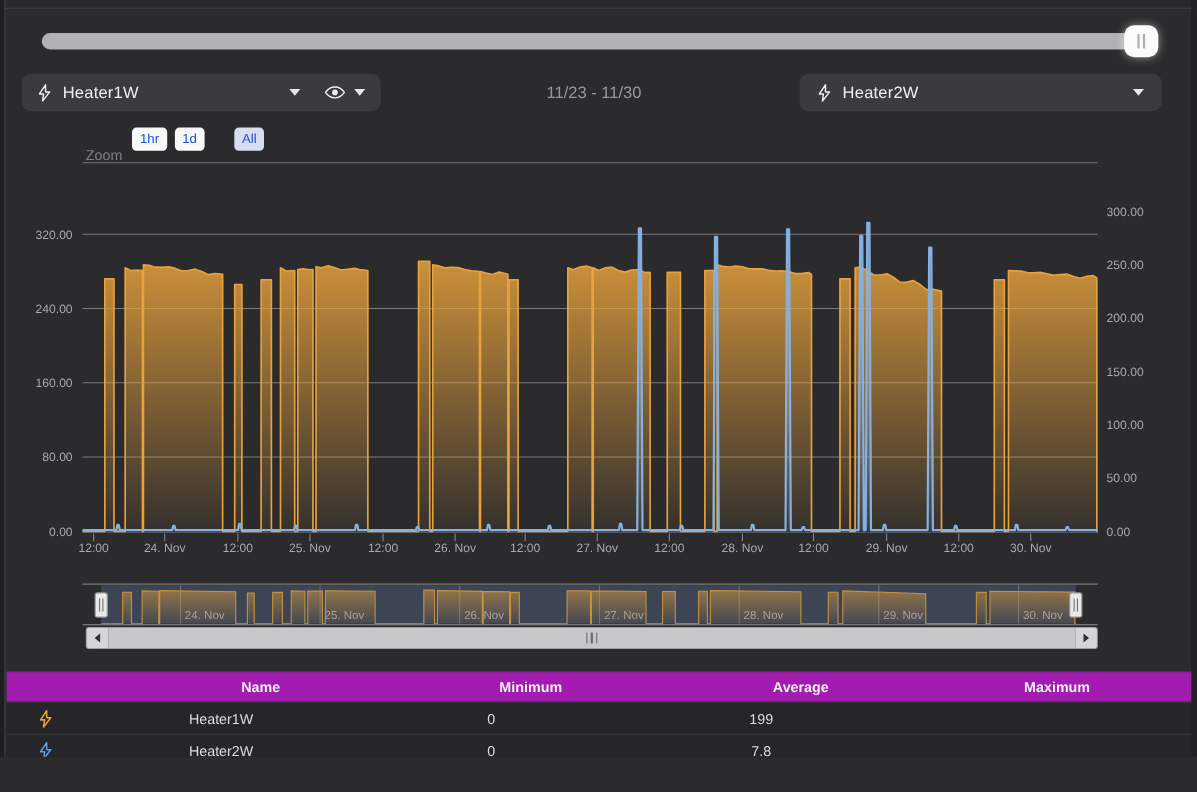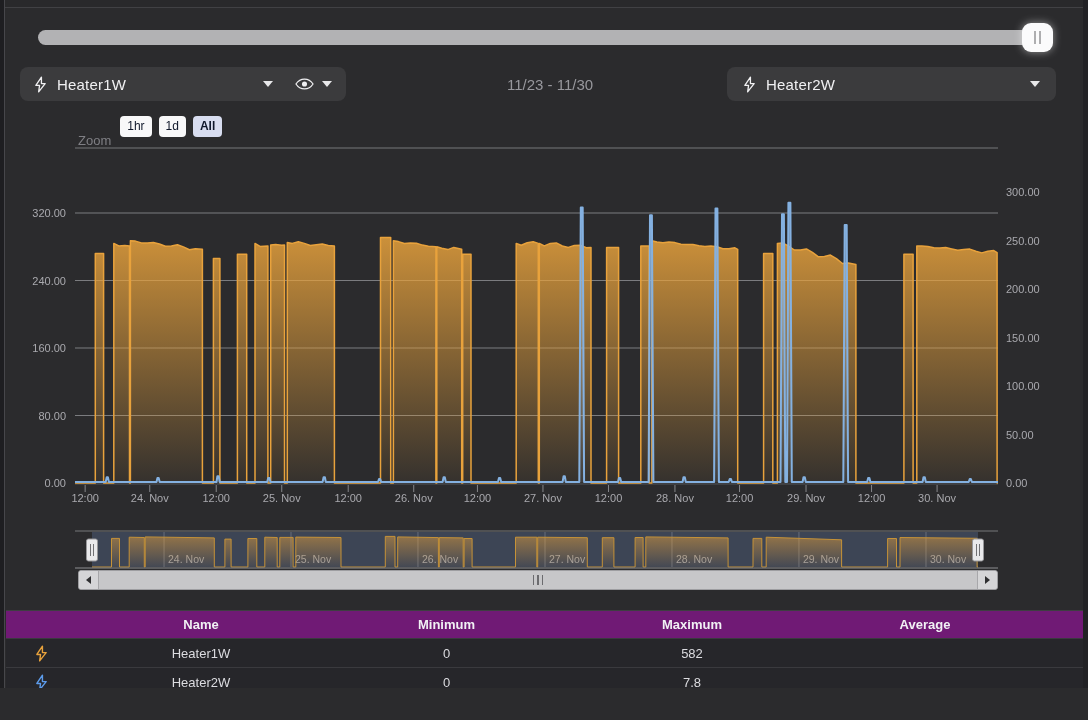--- a/index.html
+++ b/index.html
@@ -22,47 +22,47 @@
   .dd { position:absolute; top:67px; height:34px; background:#3b3b3d; border-radius:8px; display:flex; align-items:center; color:#f0f0f2; }
   .dd-left  { left:20px;  width:326px; padding:0 14px; }
   .dd-right { left:727px; width:329px; padding:0 16px; }
   .dd-label { font-size:15px; margin-left:10px; letter-spacing:.2px; }
   .caret { width:0; height:0; border-left:5px solid transparent; border-right:5px solid transparent; border-top:6px solid #e8e8ea; }
   .dd .grow { flex:1; }
   .eye-group { display:flex; align-items:center; margin-left:22px; cursor:pointer; }
   .eye-group .caret { margin-left:8px; }
   .bolt { color:#f0f0f2; }
 
-  .date-range { position:absolute; left:404px; top:76px; width:292px; text-align:center; font-size:15px; color:#98989d; }
+  .date-range { position:absolute; left:394px; top:76px; width:292px; text-align:center; font-size:15px; color:#98989d; }
 
   
   .zoom-row { position:absolute; left:78px; top:116px; height:21px; display:flex; align-items:center; gap:7px; }
   .zoom-caption { font-size:13px; color:#7f7f84; margin-right:2px;margin-top:28px; }
-  .zbtn { height:21px; line-height:21px; padding:0 7px; border-radius:4px; background:#f8f8f9; color:#0f172a; font-size:12px; cursor:pointer; }
-  .zbtn.selected { background:#d8ddf0; font-weight:bold; }
+  .zbtn { height:21px; line-height:21px; padding:0 7px; border-radius:4px; background:#f8f8f9; color:#1d4ed8; font-size:12px; cursor:pointer; }
+  .zbtn.selected { background:#d8ddf0; font-weight:normal;margin-left:20px; }
 
   svg text { font-family:"Liberation Sans", sans-serif; }
   #main-chart { position:absolute; left:0; top:140px; }
   #nav-chart  { position:absolute; left:0; top:525px; }
 
   
   .hscroll { position:absolute; left:78px; top:570px; width:920px; height:20px; border:1px solid #9e9ea1; border-radius:3px;
       background:#c7c7c9; display:flex; }
   .hbtn { width:20px; height:100%; background:#d5d5d7; display:flex; align-items:center; justify-content:center; }
   .hbtn.left  { border-right:1px solid #a7a7aa; border-radius:2px 0 0 2px; }
   .hbtn.right { border-left:1px solid #a7a7aa; border-radius:0 2px 2px 0; }
   .tri-l { width:0; height:0; border-top:4px solid transparent; border-bottom:4px solid transparent; border-right:5px solid #2f2f31; }
   .tri-r { width:0; height:0; border-top:4px solid transparent; border-bottom:4px solid transparent; border-left:5px solid #2f2f31; }
   .htrack { flex:1; display:flex; align-items:center; justify-content:center; gap:3px; }
   .htrack i { display:block; width:1.5px; height:10px; background:#6b6b6e; }
 
   
   .stats { position:absolute; left:6px; top:610px; width:1077px; border-top:1px solid #3e3e41; }
   .trow { display:grid; grid-template-columns:70px 250px 241px 250px 216px 1fr; align-items:center; }
-  .thead { height:27px; background:#701a75; color:#f1f1f4; font-weight:bold; font-size:13px; }
+  .thead { height:27px; background:#a21caf; color:#f1f1f4; font-weight:bold; font-size:13px;padding-left:36px; }
   .tdata { height:29px; background:#26262a; color:#dcdce0; font-size:13px; border-top:1px solid #3a3a3e; }
   .tcell { text-align:center; }
   .tfoot { height:12px; background:#26262a; border-top:1px solid #3a3a3e; border-bottom:1px solid #3e3e41; }
   .row-bolt { display:flex; justify-content:center; }
 </style>
 </head>
 <body>
 
 <div id="stage">
 
@@ -224,33 +224,33 @@
     <div class="hbtn right">
         <span class="tri-r"></span>
       </div>
   </div>
 
   <div class="stats">
     <div class="trow thead">
       <div class="tcell"></div>
       <div class="tcell">Name</div>
       <div class="tcell">Minimum</div>
+      <div class="tcell">Average</div>
       <div class="tcell">Maximum</div>
-      <div class="tcell">Average</div>
       <div class="tcell"></div>
     </div>
     <div class="trow tdata">
       <div class="row-bolt" style="color: rgb(232, 162, 60);">
         <svg width="13" height="17" viewBox="0 0 14 18">
             <path d="M8 1 L2 10 H6 L5 17 L12 8 H8 Z" fill="none" stroke="currentColor" stroke-width="1.5" stroke-linejoin="round"></path>
           </svg>
       </div>
       <div class="tcell">Heater1W</div>
       <div class="tcell">0</div>
-      <div class="tcell">582</div>
+      <div class="tcell">199</div>
       <div class="tcell"></div>
     </div>
     <div class="trow tdata">
       <div class="row-bolt" style="color: rgb(93, 156, 236);">
         <svg width="13" height="17" viewBox="0 0 14 18">
             <path d="M8 1 L2 10 H6 L5 17 L12 8 H8 Z" fill="none" stroke="currentColor" stroke-width="1.5" stroke-linejoin="round"></path>
           </svg>
       </div>
       <div class="tcell">Heater2W</div>
       <div class="tcell">0</div>

